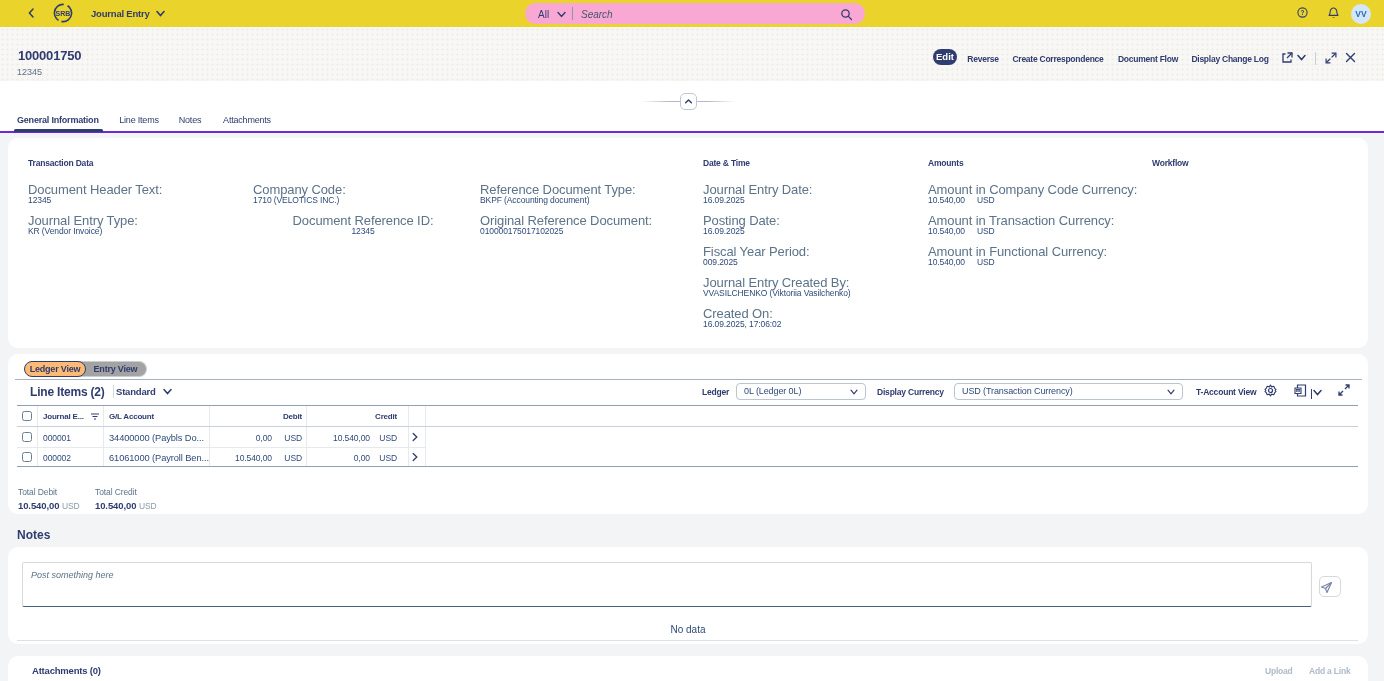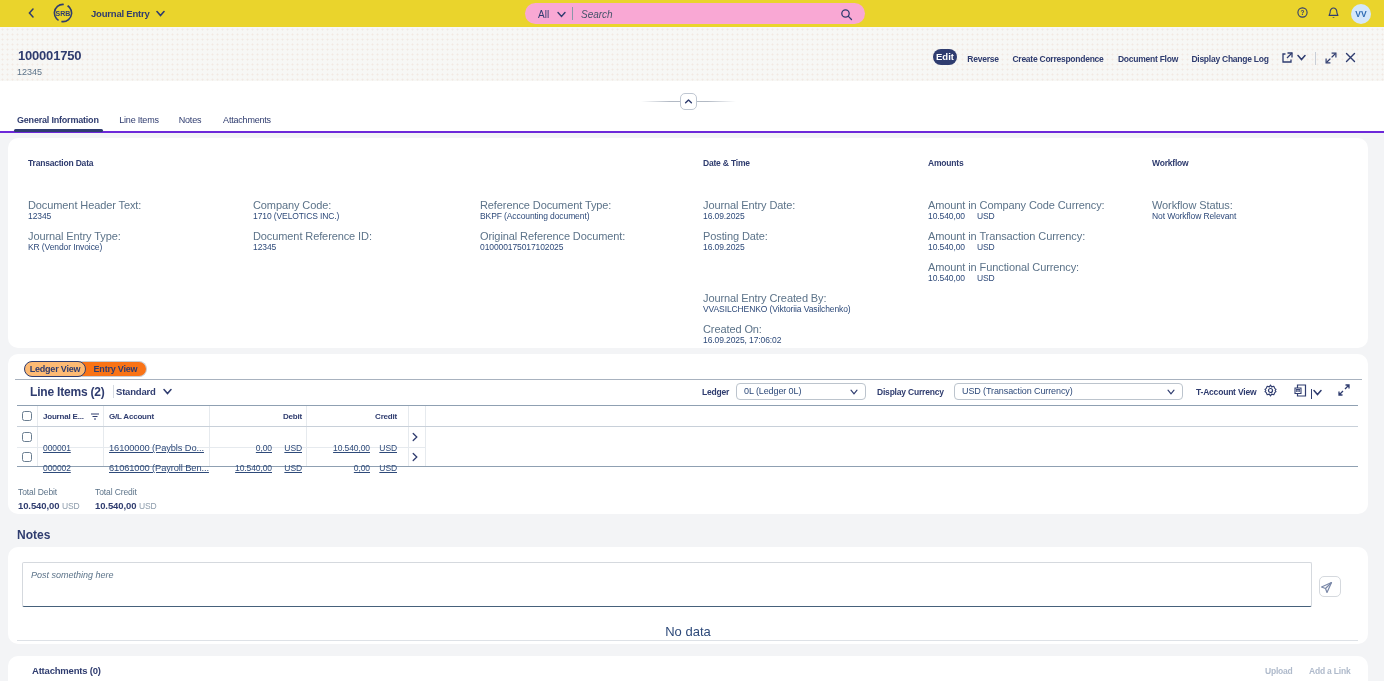--- a/index.html
+++ b/index.html
@@ -43,64 +43,64 @@
   
   .card { position:absolute; left:8px; width:1360px; background:#fff; border-radius:10px; }
   #card1 { top:138px; height:210px; }
   #card2 { top:354px; height:160px; }
   #card3 { top:547px; height:97px; }
   #card4 { top:656px; height:40px; border-bottom-left-radius:0; border-bottom-right-radius:0; }
 
   
   .sechead { position:absolute; top:19.5px; font-size:8.5px; font-weight:bold; color:#2F3C6F; letter-spacing:-0.2px; }
   .pair { position:absolute; width:220px; }
-  .pair .l { font-size:11px; color:#5C7389; line-height:11px; letter-spacing:-0.1px;margin-top:16px; }
+  .pair .l { font-size:13px; color:#5C7389; line-height:11px; letter-spacing:-0.1px; }
   .pair .v { font-size:8.5px; color:#2E4A7A; line-height:11px; margin-top:0px; letter-spacing:-0.1px; }
   .usd { display:inline-block; margin-left:12px; }
 
   #notestitle { position:absolute; left:17px; top:528px; font-size:12px; font-weight:bold; color:#2F3C6F; }
 
   
   #segwrap { position:absolute; left:16px; top:7px; height:16px; }
   .seg { display:inline-block; height:16px; line-height:15px; font-size:9px; font-weight:bold; color:#2F3C6F; text-align:center; letter-spacing:-0.2px; vertical-align:top; }
   .seg1 { width:62px; background:#fdba74; border:1.4px solid #2F3C6F; border-radius:8px; position:relative; z-index:2; }
-  .seg2 { width:69px; background:#f97316; border:1px solid #C9CED6; border-radius:0 8px 8px 0; border-left:none; margin-left:-8px; padding-left:7px; position:relative; z-index:1; }
+  .seg2 { width:69px; background:#a3a3a3; border:1px solid #C9CED6; border-radius:0 8px 8px 0; border-left:none; margin-left:-8px; padding-left:7px; position:relative; z-index:1; }
   #card2::before { content:""; position:absolute; left:7px; top:24.5px; width:1347px; height:1px; background:#A8B2BF; }
   #liheader { position:absolute; left:0; top:0; width:1360px; height:51px; }
   #lititle { position:absolute; left:22px; top:31px; font-size:12px; font-weight:bold; color:#2F3C6F; letter-spacing:-0.2px; }
   #lisep { position:absolute; left:105px; top:31px; width:1px; height:13px; background:#D5DAE0; }
   #listd { position:absolute; left:108px; top:32px; font-size:9.5px; font-weight:bold; color:#2F3C6F; letter-spacing:-0.2px; }
   .tlbl { position:absolute; top:33px; font-size:8.5px; font-weight:bold; color:#2F3C6F; letter-spacing:-0.2px; }
   .tsel { position:absolute; top:29px; height:17px; background:#fff; border:1px solid #BCC4CD; border-radius:4px; font-size:9px; color:#2E4A7A; line-height:15px; padding-left:7px; letter-spacing:-0.1px; }
   .selcaret { position:absolute; right:7px; top:5px; }
   .ticon { position:absolute; top:30px; }
   #litable { position:absolute; left:9px; top:51px; width:1341px; height:62px; border-top:1px solid #8FA0B2; border-bottom:1px solid #8FA0B2; }
   .trow { position:absolute; left:0; width:1341px; height:21px; }
   .thead { top:0; height:21px; border-bottom:1px solid #C8D0D9; }
   .tr1 { top:21px; height:20px; }
   .tr2 { top:41px; height:20px; }
   
   .vline { position:absolute; top:0; bottom:0; width:1px; background:#E6EAEE; }
   .cb { position:absolute; left:5px; width:10px; height:10px; border:1.2px solid #6A7E91; border-radius:2.5px; background:#fff; }
   .hc { position:absolute; top:5.5px; font-size:8px; font-weight:bold; color:#2F3C6F; letter-spacing:-0.2px; }
-  .tc { position:absolute; top:16px; font-size:8.5px; color:#2E4A7A; letter-spacing:-0.1px;text-decoration:underline; }
+  .tc { position:absolute; top:6px; font-size:8.5px; color:#2E4A7A; letter-spacing:-0.1px; }
   .rowchev { position:absolute; left:395px; top:5px; }
   .gc { font-size:9.3px !important; }
   .total .tl { font-size:8.5px; color:#5C7389; letter-spacing:-0.1px; }
   .total .tv { font-size:9.5px; font-weight:bold; color:#2F3C6F; margin-top:3px; letter-spacing:-0.1px; }
   .total .tv span { font-weight:normal; color:#8C9BAB; font-size:8.5px; }
   .total { position:absolute; }
 
   
   #noteinput { position:absolute; left:14px; top:15px; width:1290px; height:45px; background:#fff;
      border:1px solid #D5D9DE; border-bottom:1.5px solid #46617B; border-radius:2px; }
   #noteinput span { position:absolute; left:8px; top:7px; font-size:9px; font-style:italic; color:#5C7389; }
   #sendbtn { position:absolute; left:1311px; top:29px; width:22px; height:21px; border:1px solid #D5D9DE; border-radius:5px;
      text-align:center; padding-top:4px; }
-  #nodata { position:absolute; left:0; top:77px; width:1360px; text-align:center; font-size:13px; color:#2E4A7A; }
+  #nodata { position:absolute; left:0; top:77px; width:1360px; text-align:center; font-size:10px; color:#2E4A7A; }
   #noteline { position:absolute; left:9px; top:93px; width:1341px; height:1px; background:#DDE1E6; }
 
   
   #att-title { position:absolute; left:24px; top:9px; font-size:9.5px; font-weight:bold; color:#2F3C6F; letter-spacing:-0.2px; }
   .att-act { position:absolute; top:10px; font-size:8.5px; font-weight:bold; color:#AFBACB; letter-spacing:-0.2px; }
 </style>
 </head>
 <body>
 
 <div id="shellbar">
@@ -209,21 +209,21 @@
       <div class="v">12345</div>
     </div>
   <div class="pair" style="left:20px; top:77px;">
       <div class="l">Journal Entry Type:</div>
       <div class="v">KR (Vendor Invoice)</div>
     </div>
   <div class="pair" style="left:245px; top:45.5px;">
       <div class="l">Company Code:</div>
       <div class="v">1710 (VELOTICS INC.)</div>
     </div>
-  <div class="pair" style="left:245px; top:77px;">
+  <div class="pair" style="left:245px; top:77px;text-align:center;">
       <div class="l">Document Reference ID:</div>
       <div class="v">12345</div>
     </div>
   <div class="pair" style="left:472px; top:45.5px;">
       <div class="l">Reference Document Type:</div>
       <div class="v">BKPF (Accounting document)</div>
     </div>
   <div class="pair" style="left:472px; top:77px;">
       <div class="l">Original Reference Document:</div>
       <div class="v">010000175017102025</div>
@@ -231,20 +231,24 @@
 
   <div class="sechead" style="left:695px;">Date &amp; Time</div>
   <div class="pair" style="left:695px; top:45.5px;">
       <div class="l">Journal Entry Date:</div>
       <div class="v">16.09.2025</div>
     </div>
   <div class="pair" style="left:695px; top:77px;">
       <div class="l">Posting Date:</div>
       <div class="v">16.09.2025</div>
     </div>
+  <div class="pair" style="left:695px; top:108px;">
+      <div class="l">Fiscal Year Period:</div>
+      <div class="v">009.2025</div>
+    </div>
   <div class="pair" style="left:695px; top:139px; width:260px;">
       <div class="l">Journal Entry Created By:</div>
       <div class="v">VVASILCHENKO (Viktoriia Vasilchenko)</div>
     </div>
   <div class="pair" style="left:695px; top:170px;">
       <div class="l">Created On:</div>
       <div class="v">16.09.2025, 17:06:02</div>
     </div>
 
   <div class="sechead" style="left:920px;">Amounts</div>
@@ -255,24 +259,20 @@
   <div class="pair" style="left:920px; top:77px;">
       <div class="l">Amount in Transaction Currency:</div>
       <div class="v">10.540,00<span class="usd">USD</span></div>
     </div>
   <div class="pair" style="left:920px; top:108px;">
       <div class="l">Amount in Functional Currency:</div>
       <div class="v">10.540,00<span class="usd">USD</span></div>
     </div>
 
   <div class="sechead" style="left:1144px;">Workflow</div>
-  <div class="pair" style="left:1144px; top:45.5px;">
-      <div class="l">Workflow Status:</div>
-      <div class="v">Not Workflow Relevant</div>
-    </div>
 </div>
 
 <div class="card" id="card2">
   <div id="segwrap">
     <div class="seg seg1">Ledger View</div><div class="seg seg2">Entry View</div>
   </div>
   <div id="liheader">
     <span id="lititle">Line Items (2)</span>
     <span id="lisep"></span>
     <span id="listd">Standard</span>
@@ -332,21 +332,21 @@
             <path d="M1 2 H9 M2.5 4.5 H7.5 M4 7 H6" stroke="#2F3C6F" stroke-width="1" fill="none"></path>
           </svg>
         </span>
       <span class="hc" style="left:92px;">G/L Account</span>
       <span class="hc" style="left:192px; width:93px; text-align:right;padding-left:12px;">Debit</span>
       <span class="hc" style="left:289px; width:91px; text-align:right;">Credit</span>
     </div>
     <div class="trow tr1">
       <span class="cb" style="top:5px;"></span>
       <span class="tc" style="left:26px;">000001</span>
-      <span class="tc gc" style="left:92px;">16100000 (Paybls Do...</span>
+      <span class="tc gc" style="left:92px;">34400000 (Paybls Do...</span>
       <span class="tc" style="left:170px; width:85px; text-align:right;">0,00</span>
       <span class="tc" style="left:255px; width:30px; text-align:right;">USD</span>
       <span class="tc" style="left:270px; width:83px; text-align:right;">10.540,00</span>
       <span class="tc" style="left:353px; width:27px; text-align:right;">USD</span>
       <span class="rowchev">
           <svg width="6" height="10" viewBox="0 0 6 10">
             <path d="M1.2 1.5 L4.8 5 L1.2 8.5" stroke="#2F3C6F" stroke-width="1.3" fill="none" stroke-linecap="round"></path>
           </svg>
         </span>
     </div>

